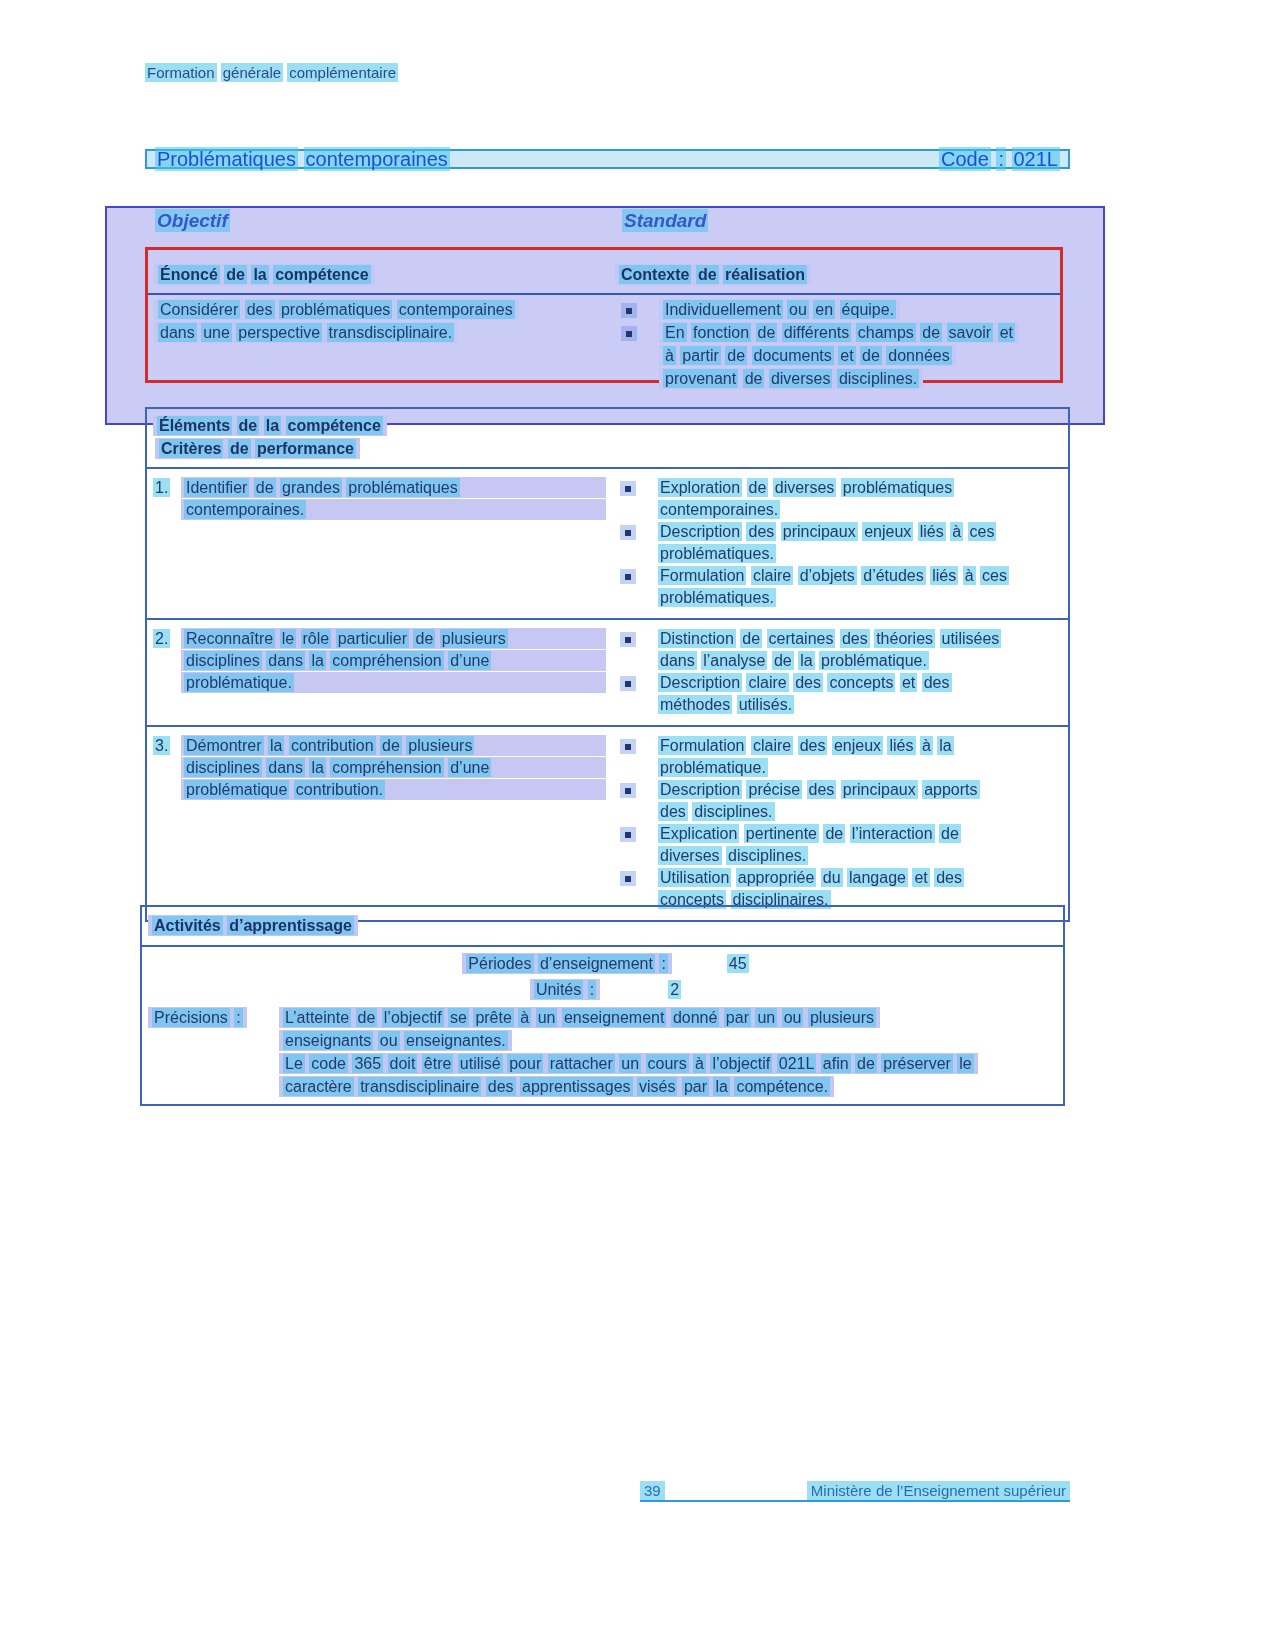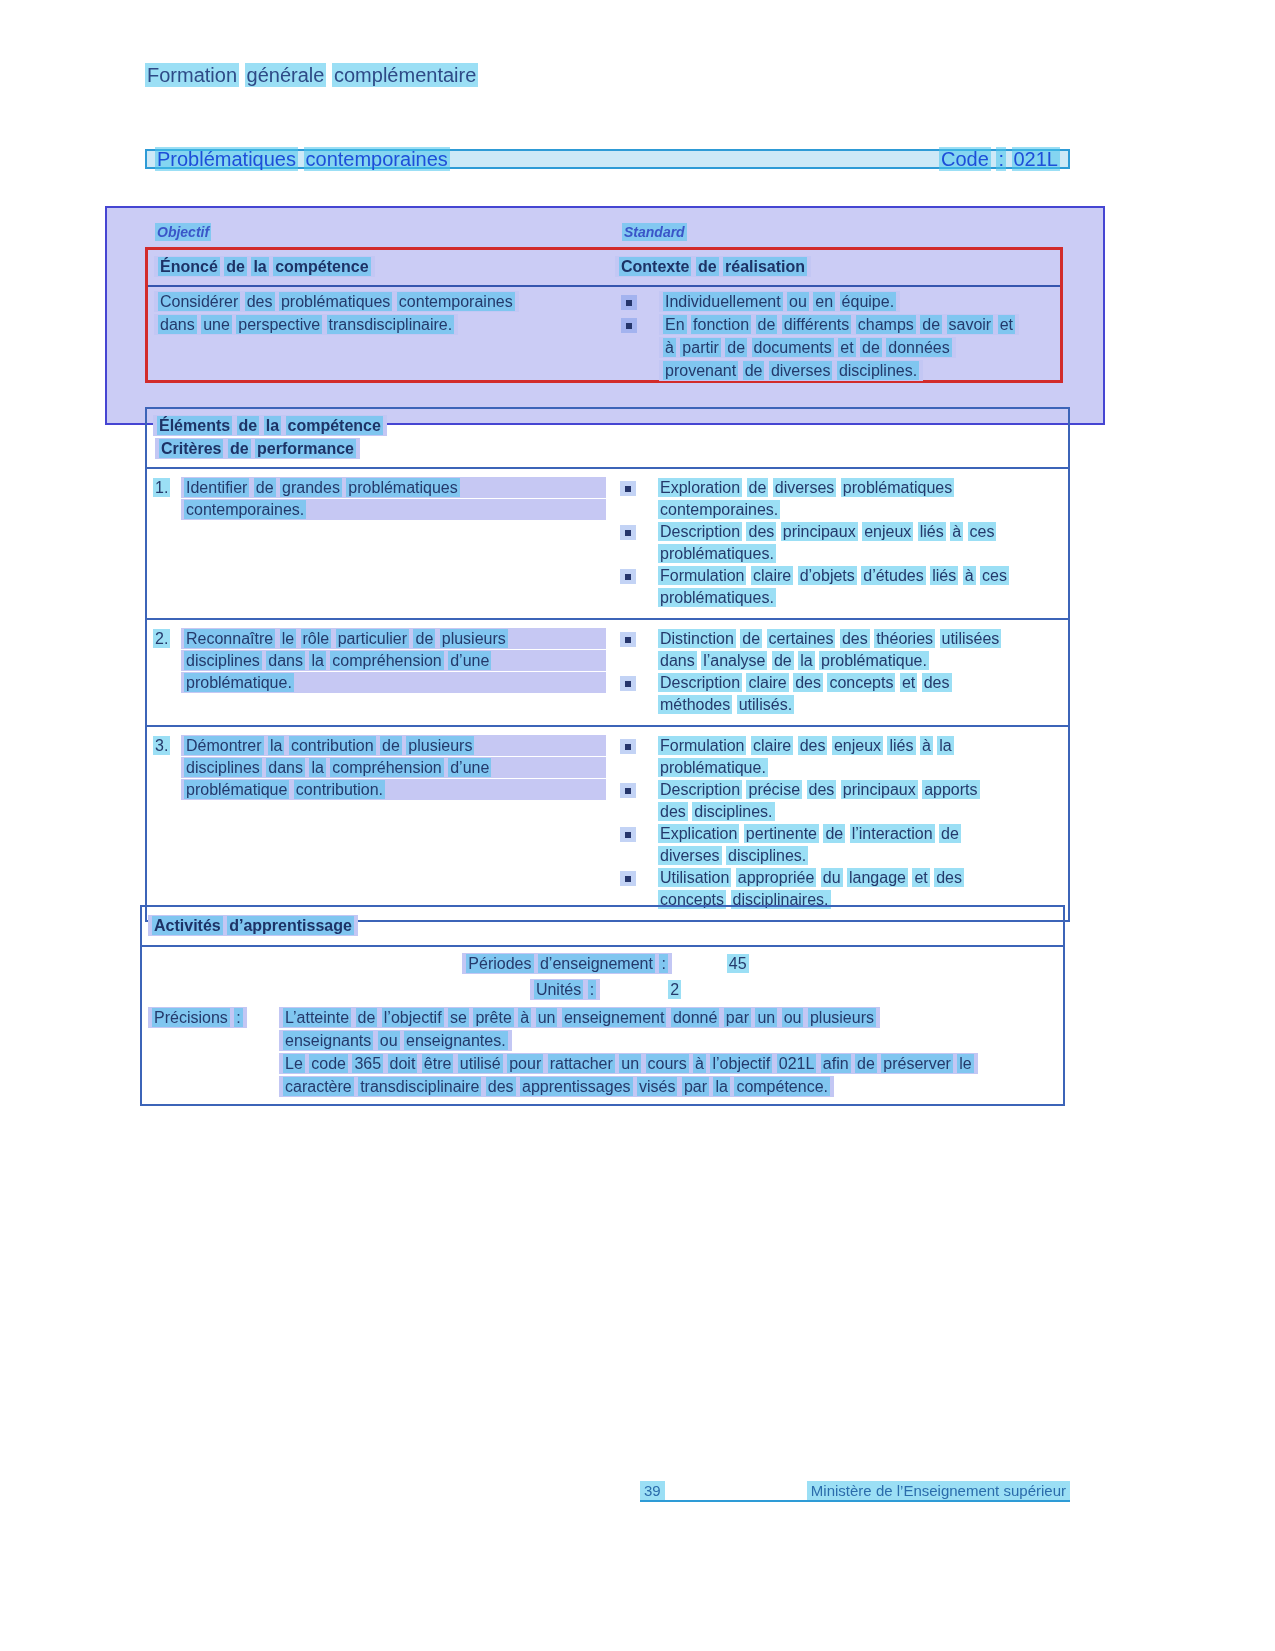--- a/index.html
+++ b/index.html
@@ -13,43 +13,43 @@
   .w { background:rgba(73,197,236,0.55); padding:1px 2px; }
   .hl { background:rgba(73,197,236,0.55); padding:1px 4px; }
   .bold { font-weight:bold; color:#1d3266; }
 
   
   .fitline { background:#c3c7f4; width:fit-content; height:21px; line-height:21px;
              padding:0 4px; margin-bottom:2px; white-space:nowrap; }
   .strip-line { background:#c6c8f3; height:21px; line-height:21px; margin-bottom:1px;
                 padding-left:3px; white-space:nowrap; }
 
-  .doc-header { position:absolute; left:145px; top:64px; font-size:20px; color:#2e4a86; }
+  .doc-header { position:absolute; left:145px; top:64px; font-size:15px; color:#2e4a86; }
 
   .title-bar {
     position:absolute; left:145px; top:149px; width:925px; height:20px;
     background:#cde9f7; border:2px solid #2e9bd6;
     display:flex; justify-content:space-between; align-items:center;
     padding:0 8px; font-size:20px; color:#1d4ed8;
   }
 
   .obj-box {
     position:absolute; left:105px; top:206px; width:1000px; height:219px;
     background:#cbccf5; border:2px solid #4545d2;
   }
-  .obj-head { position:absolute; top:16px; font-style:italic; font-weight:bold;
-              font-size:14px; color:#3a55c8; }
+  .obj-head { position:absolute; top:2px; font-style:italic; font-weight:bold;
+              font-size:19px; color:#3a55c8; }
   .obj-head.o1 { left:48px; }
   .obj-head.o2 { left:515px; }
 
   .enonce-box {
     position:absolute; left:145px; top:247px; width:918px; height:136px;
     border:3px solid #d22b2b;
   }
-  .ebox-header { display:flex; padding:6px 0; border-bottom:2px solid #3555ae; }
+  .ebox-header { display:flex; padding:6px 0; border-bottom:2px solid #3555ae;margin-top:8px; }
   .ebox-body   { display:flex; padding-top:4px; }
   .col-l { width:459px; padding-left:6px; }
   .col-r { flex:1; padding-left:8px; }
 
   .bullet-item { display:flex; align-items:flex-start; }
   .bmark { flex:0 0 16px; height:15px; margin:4px 22px 0 6px;
            background:rgba(96,140,230,0.38);
            display:flex; align-items:center; justify-content:center; }
   .bsq { width:6px; height:6px; background:#25356b; }
   .btext { flex:1; }

